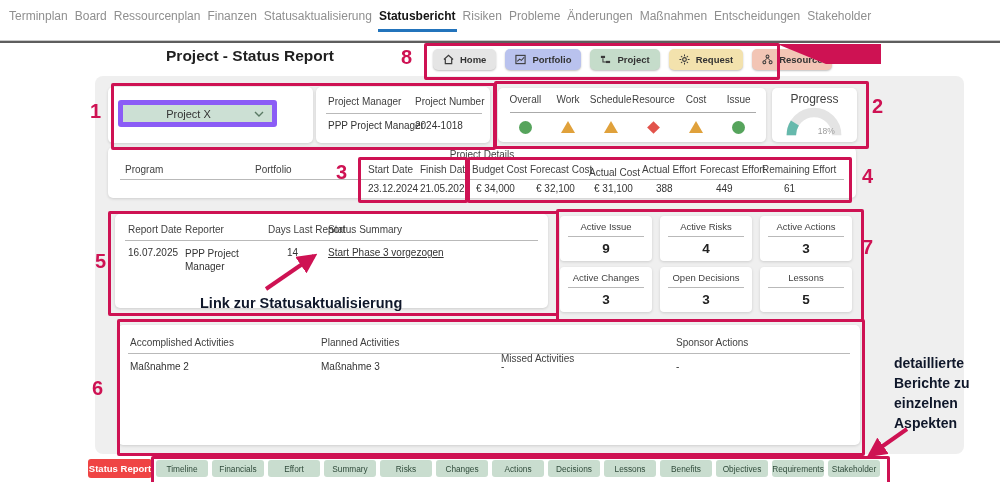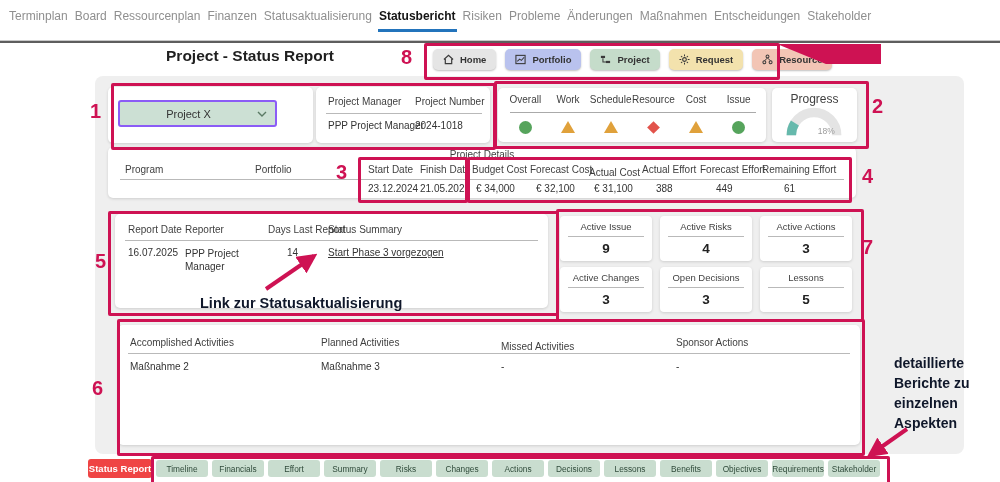--- a/index.html
+++ b/index.html
@@ -21,21 +21,21 @@
   .bg-request{background:#f3e2ad;} .bg-resource{background:#f2c5b5;}
   .swoosh{position:absolute;left:777px;top:44px;width:104px;height:20px;background:#ce1253;
           clip-path:polygon(0 0,100% 0,100% 100%,47% 100%);}
   
   .canvas{position:absolute;left:95px;top:76px;width:869px;height:378px;background:#efefef;border-radius:8px;}
   .card{position:absolute;background:#fff;border-radius:5px;box-shadow:0 1px 3px rgba(0,0,0,.14);}
   .th{position:absolute;font-size:10px;color:#3f3f3f;white-space:nowrap;}
   .td{position:absolute;font-size:10px;color:#333;white-space:nowrap;}
   .hline{position:absolute;height:1px;background:#b9b9b9;}
   
-  .dd{position:absolute;left:10px;top:13px;width:159px;height:27px;background:#cce0d4;border:2px solid #8b5cf6;
+  .dd{position:absolute;left:10px;top:13px;width:159px;height:27px;background:#cce0d4;border:5px solid #8b5cf6;
       border-radius:3px;display:flex;align-items:center;box-sizing:border-box;cursor:pointer;}
   .dd-label{flex:1;text-align:center;font-size:11px;color:#333;}
   .dd svg{margin-right:8px;}
   
   .ind-row{position:absolute;left:6px;top:6px;right:6px;display:flex;}
   .ind{flex:1;text-align:center;font-size:10px;color:#3f3f3f;}
   .shape-row{position:absolute;left:6px;top:32px;right:6px;display:flex;}
   .shp{flex:1;display:flex;justify-content:center;align-items:center;height:14px;}
   .circle{width:13px;height:13px;border-radius:50%;background:#56a45c;}
   .tri{width:0;height:0;border-left:7px solid transparent;border-right:7px solid transparent;border-bottom:12px solid #e0a13b;}
@@ -257,21 +257,21 @@
   </div>
   <div class="kpi" style="left:760px;top:267px;">
     <div class="kpi-lab">Lessons</div>
     <div class="kpi-ln"></div>
     <div class="kpi-val">5</div>
   </div>
 
   <div class="card" style="left:118px;top:325px;width:742px;height:120px;">
     <span class="th" style="left:12px;top:12px;">Accomplished Activities</span>
     <span class="th" style="left:203px;top:12px;">Planned Activities</span>
-    <span class="th" style="left:383px;top:16px;">Missed Activities</span>
+    <span class="th" style="left:383px;top:28px;">Missed Activities</span>
     <span class="th" style="left:558px;top:12px;">Sponsor Actions</span>
     <div class="hline" style="left:10px;right:10px;top:28px;"></div>
     <span class="td" style="left:12px;top:36px;">Maßnahme 2</span>
     <span class="td" style="left:203px;top:36px;">Maßnahme 3</span>
     <span class="td" style="left:383px;top:36px;">-</span>
     <span class="td" style="left:558px;top:36px;">-</span>
   </div>
 
   <div class="tab-dark">Status Report</div>
   <div class="tabs">

